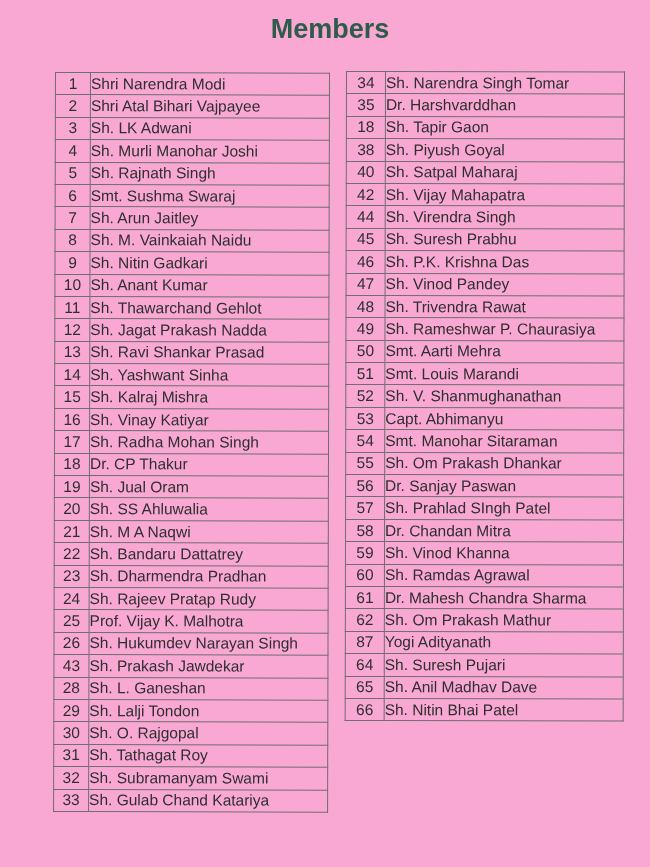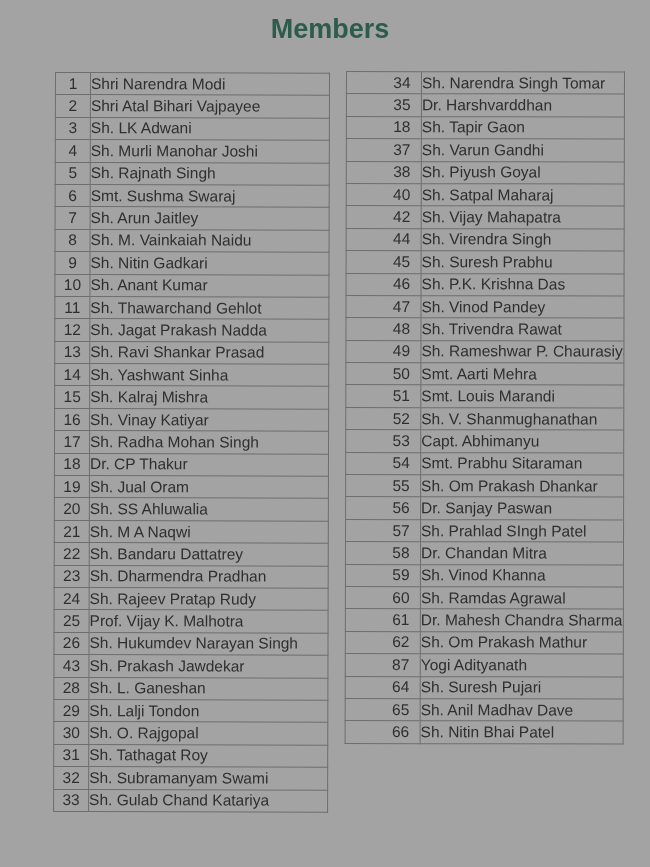--- a/index.html
+++ b/index.html
@@ -4,21 +4,21 @@
 <style>
   html, body {
     margin: 0;
     padding: 0;
     background: #ffffff;
   }
   .page {
     position: relative;
     width: 650px;
     height: 867px;
-    background: #a3a3a3;
+    background: #f9a8d4;
     font-family: "Liberation Sans", sans-serif;
     overflow: hidden;
   }
   .title {
     position: absolute;
     top: 14px;
     left: 0;
     width: 660px;
     margin: 0;
     text-align: center;
@@ -39,21 +39,21 @@
     border: 1px solid #6e6e6e;
     height: 21.4px;
     font-size: 15.5px;
     color: #2f2f2f;
     padding: 0;
     white-space: nowrap;
     overflow: hidden;
     vertical-align: middle;
   }
   table.left-table  td.num { width: 34px; }
-  table.right-table td.num { width: 38px; padding-left: 36px; }
+  table.right-table td.num { width: 38px; }
   td.num  { text-align: center; }
   td.name { padding-left: 9px; }
 </style>
 </head>
 <body>
 
 <div class="page">
   <h1 class="title">Members</h1>
 
   <table class="members-table left-table">
@@ -201,24 +201,20 @@
         </tr>
         <tr>
           <td class="num">35</td>
           <td class="name">Dr. Harshvarddhan</td>
         </tr>
         <tr>
           <td class="num">18</td>
           <td class="name">Sh. Tapir Gaon</td>
         </tr>
         <tr>
-          <td class="num">37</td>
-          <td class="name">Sh. Varun Gandhi</td>
-        </tr>
-        <tr>
           <td class="num">38</td>
           <td class="name">Sh. Piyush Goyal</td>
         </tr>
         <tr>
           <td class="num">40</td>
           <td class="name">Sh. Satpal Maharaj</td>
         </tr>
         <tr>
           <td class="num">42</td>
           <td class="name">Sh. Vijay Mahapatra</td>
@@ -258,21 +254,21 @@
         <tr>
           <td class="num">52</td>
           <td class="name">Sh. V. Shanmughanathan</td>
         </tr>
         <tr>
           <td class="num">53</td>
           <td class="name">Capt. Abhimanyu</td>
         </tr>
         <tr>
           <td class="num">54</td>
-          <td class="name">Smt. Prabhu Sitaraman</td>
+          <td class="name">Smt. Manohar Sitaraman</td>
         </tr>
         <tr>
           <td class="num">55</td>
           <td class="name">Sh. Om Prakash Dhankar</td>
         </tr>
         <tr>
           <td class="num">56</td>
           <td class="name">Dr. Sanjay Paswan</td>
         </tr>
         <tr>

